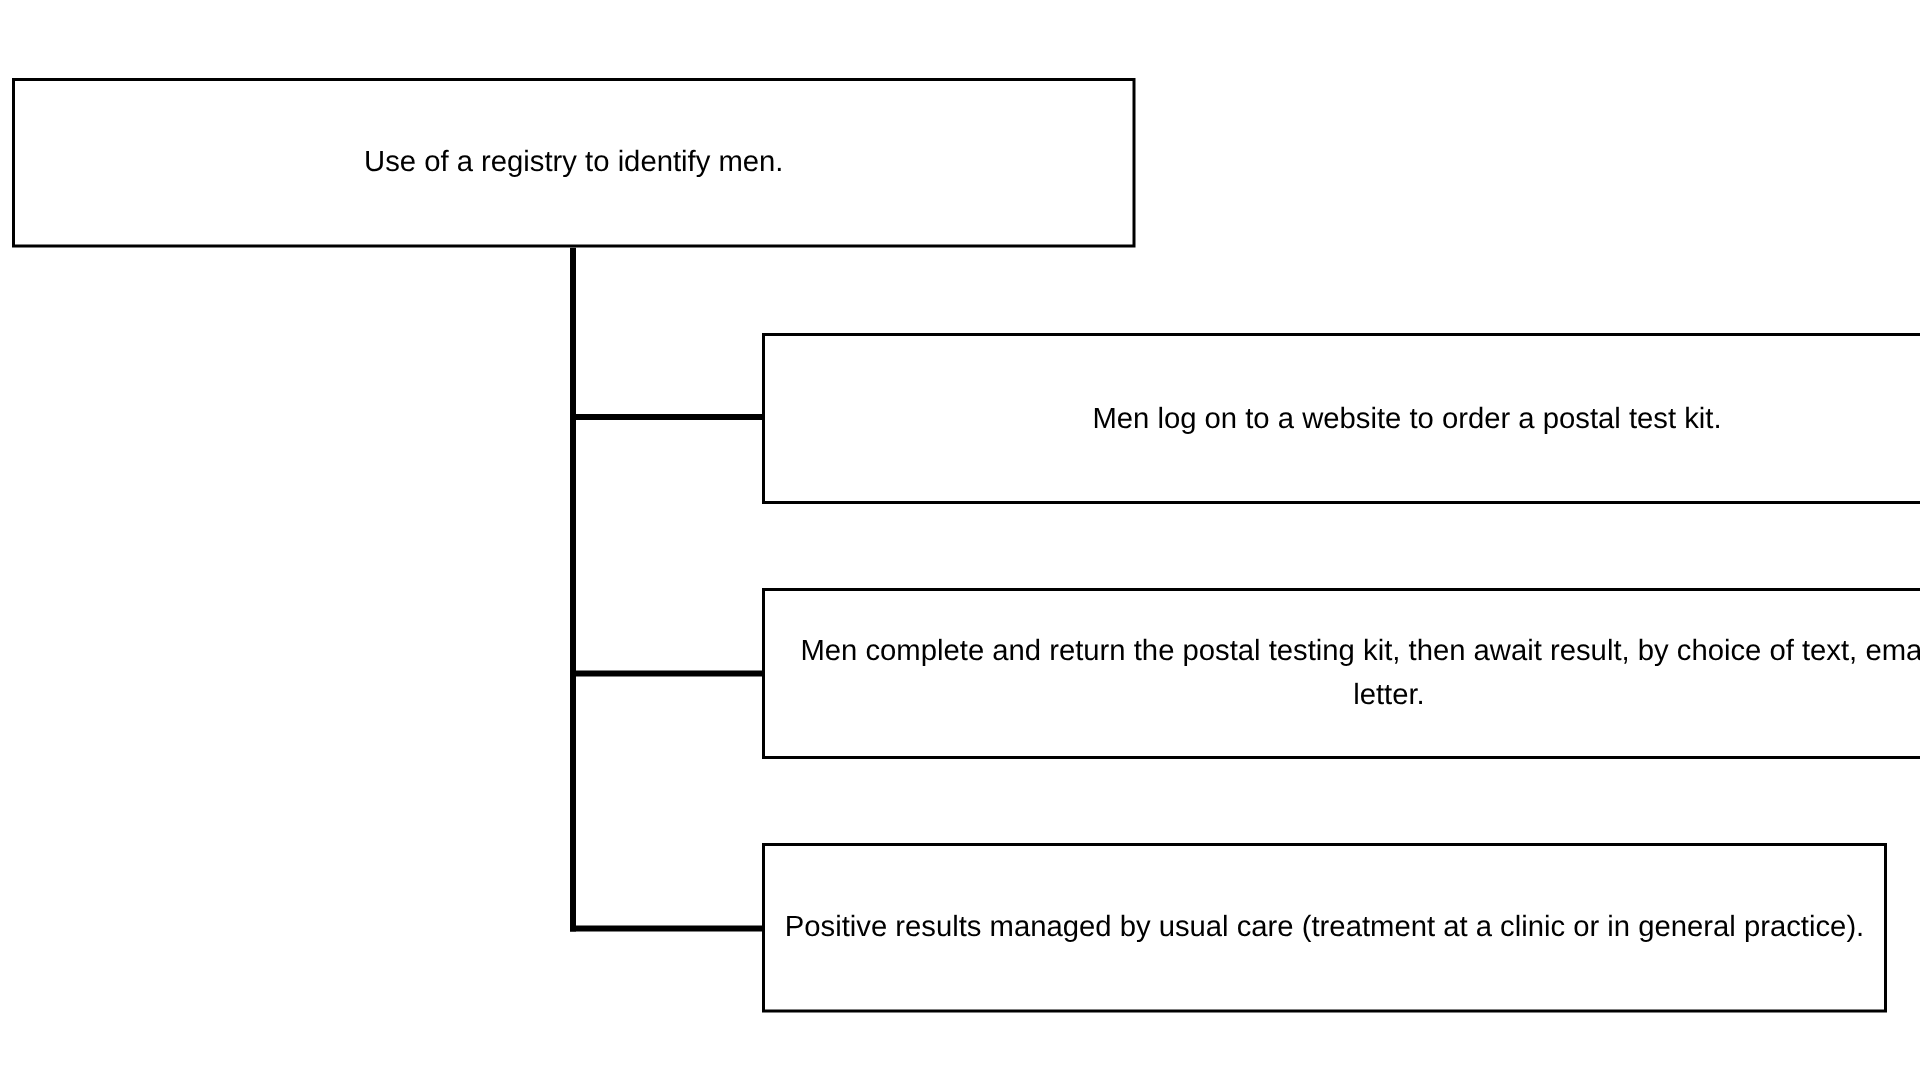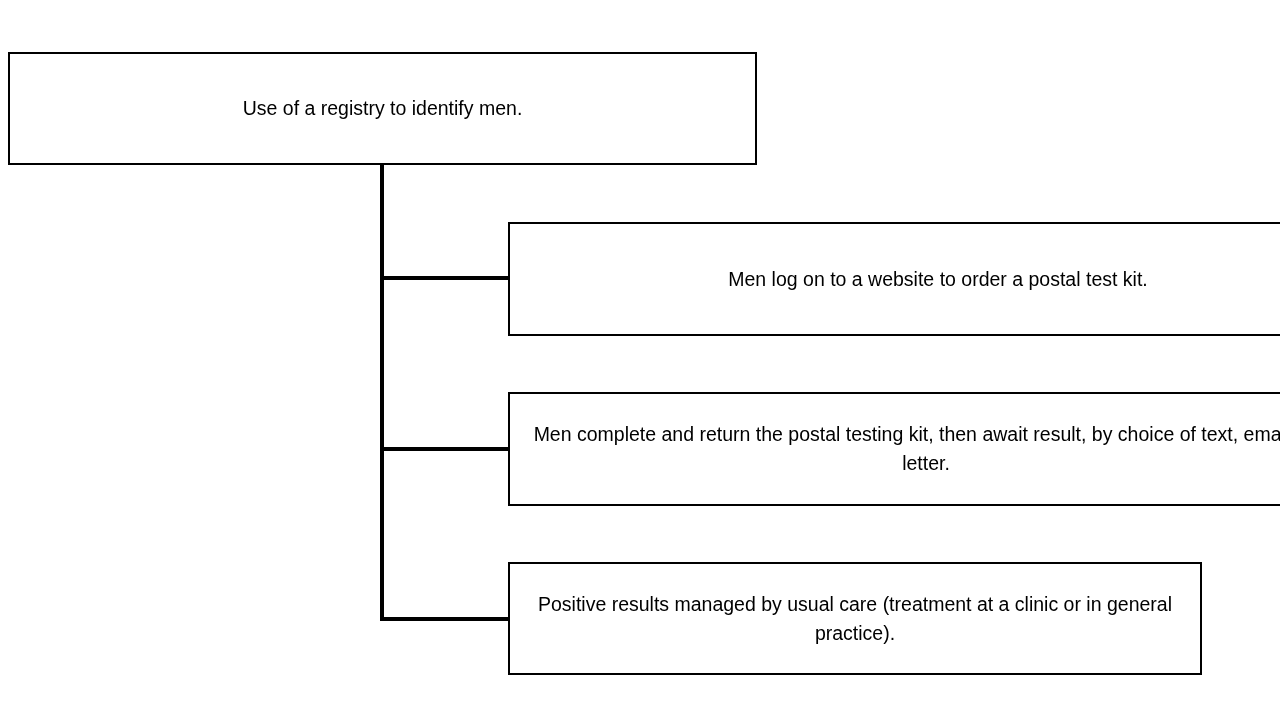--- a/index.html
+++ b/index.html
@@ -47,21 +47,21 @@
   }
   .box-postal-kit {
     left: 508px;
     top: 392px;
     width: 836px;
     height: 114px;
   }
   .box-positive-results {
     left: 508px;
     top: 562px;
-    width: 694px;
+    width: 750px;
     height: 113px;
   }
   .connector {
     position: absolute;
     background: #000000;
   }
   .trunk {
     left: 380px;
     top: 165px;
     width: 4px;

